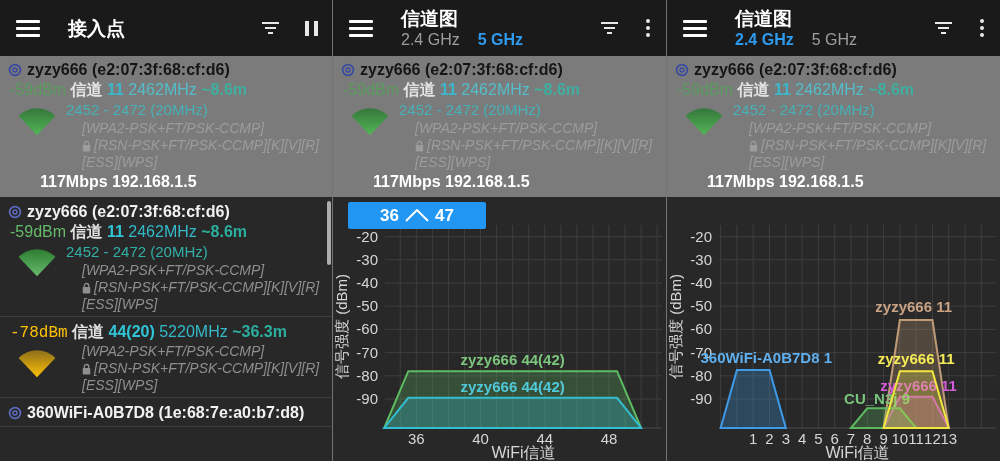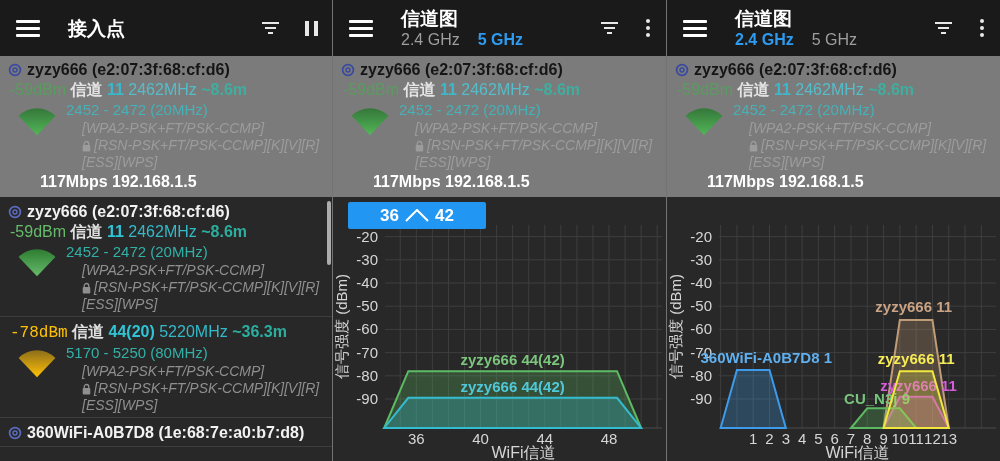--- a/index.html
+++ b/index.html
@@ -210,21 +210,20 @@
               <defs>
                   <linearGradient id="fg3" x1="0" y1="0" x2="0" y2="1">
                 <stop offset="0" stop-color="#8d6e1a"></stop>
                     <stop offset="1" stop-color="#ffc107"></stop>
                   </linearGradient>
                 </defs>
               <path d="M12 15.5 L1.5 4.5 A 15 15 0 0 1 22.5 4.5 Z" fill="url(#fg3)"></path>
             </svg>
           </div>
           <div class="r-details">
-            <div class="r-range">5170 - 5250 (80MHz)</div>
             <div class="r-sec">
                 <span>[WPA2-PSK+FT/PSK-CCMP]</span>
               </div>
             <div class="r-sec">
               <svg width="9" height="12" viewBox="0 0 10 13">
                 <path d="M2.5 6V4a2.5 2.5 0 0 1 5 0v2" fill="none" stroke="#8f8f8f" stroke-width="1.4"></path>
                 <rect x="0.8" y="5.5" width="8.4" height="7" rx="1" fill="#8f8f8f"></rect>
               </svg>
               <span>[RSN-PSK+FT/PSK-CCMP][K][V][R]</span>
             </div>
@@ -323,21 +322,21 @@
       <div class="c-link">117Mbps 192.168.1.5</div>
     </div>
 
     <div class="chartbox">
       <div class="band-btns">
         <div class="bbtn bbtn-blue">
           <span>36</span>
           <svg width="24" height="13" viewBox="0 0 24 13">
             <polyline points="1,12 12,1 23,12" fill="none" stroke="#fff" stroke-width="2"></polyline>
           </svg>
-          <span>42</span>
+          <span>47</span>
         </div>
       </div>
       <svg class="chart" viewBox="0 0 333 264" preserveAspectRatio="none">
           <line x1="67.25507246376816" y1="28" x2="67.25507246376816" y2="231" stroke="#3e3e3e" stroke-width="1"></line>
           <line x1="83.31304347826091" y1="28" x2="83.31304347826091" y2="231" stroke="#3e3e3e" stroke-width="1"></line>
           <line x1="99.37101449275366" y1="28" x2="99.37101449275366" y2="231" stroke="#3e3e3e" stroke-width="1"></line>
           <line x1="115.42898550724642" y1="28" x2="115.42898550724642" y2="231" stroke="#3e3e3e" stroke-width="1"></line>
           <line x1="131.48695652173916" y1="28" x2="131.48695652173916" y2="231" stroke="#3e3e3e" stroke-width="1"></line>
           <line x1="147.5449275362319" y1="28" x2="147.5449275362319" y2="231" stroke="#3e3e3e" stroke-width="1"></line>
           <line x1="163.6028985507247" y1="28" x2="163.6028985507247" y2="231" stroke="#3e3e3e" stroke-width="1"></line>

